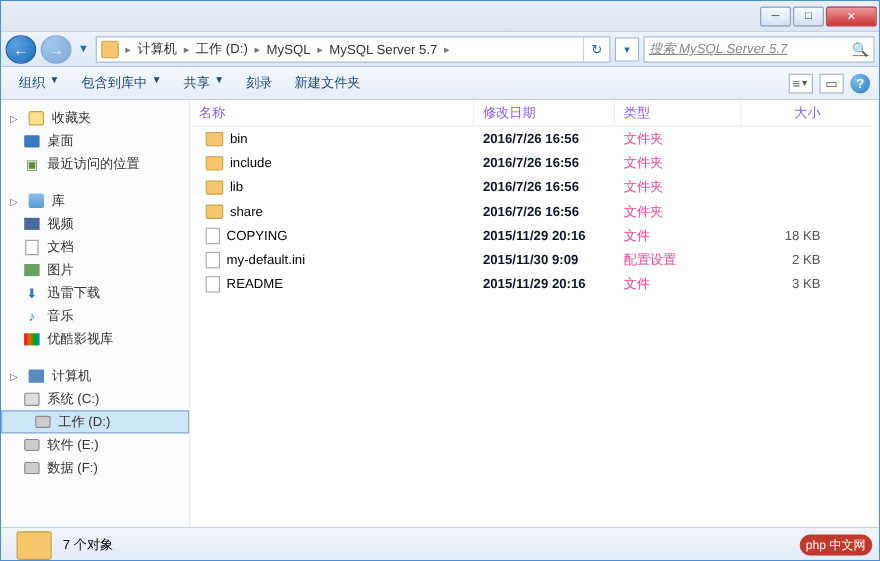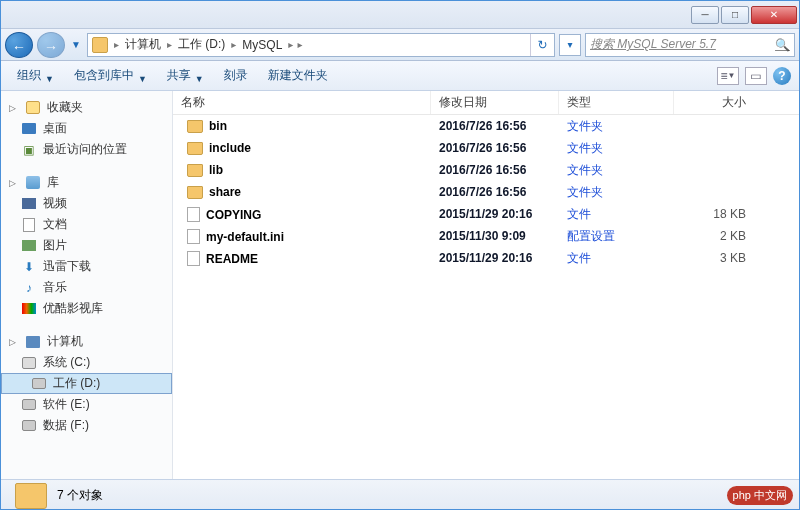--- a/index.html
+++ b/index.html
@@ -17,21 +17,21 @@
   .crumbbar { flex:1; height:24px; background:#fff; border:1px solid #9db4d1; display:flex; align-items:center; padding-left:4px; }
   .crumbicon { width:16px; height:16px; background:#f5c66b; border:1px solid #c9a04a; border-radius:2px; margin-right:4px;}
   .crumbitem { padding:0 4px; color:#333; display:flex; align-items:center; height:22px; }
   .crumbsep { color:#777; font-size:10px; padding:0 2px; }
   .refresh { width:24px; height:22px; border-left:1px solid #ccd; display:flex; align-items:center; justify-content:center; color:#1e6bb8; margin-left:auto;}
   .history-btn { width:22px; height:22px; border:1px solid #9db4d1; background:#fff; display:flex; align-items:center; justify-content:center; color:#1e6bb8; font-size:10px;}
   .searchbox { width:210px; height:24px; border:1px solid #9db4d1; background:#fff; display:flex; align-items:center; padding:0 4px; color:#888; font-style:italic;text-decoration:underline;}
   .searchbox .mag { margin-left:auto; color:#1e6bb8; font-style:normal;}
   
   .toolbar { height:30px; background:linear-gradient(#f4f8fe,#e6edf7); display:flex; align-items:center; padding:0 8px; gap:4px; border-bottom:1px solid #c4d2e6;}
-  .toolbtn { padding:4px 8px; color:#1a4b7a; display:flex; align-items:flex-end; gap:4px;}
+  .toolbtn { padding:4px 8px; color:#1a4b7a; display:flex; align-items:flex-start; gap:4px;}
   .toolbtn .arr { font-size:9px;}
   .toolright { margin-left:auto; display:flex; align-items:center; gap:6px;}
   .viewicon { width:22px; height:18px; border:1px solid #aab; background:#fff; display:flex; align-items:center; justify-content:center; color:#556;}
   .helpicon { width:18px; height:18px; border-radius:50%; background:radial-gradient(circle at 30% 30%,#7bc0f0,#2a7cc0); color:#fff; display:flex; align-items:center; justify-content:center; font-weight:bold;}
   
   .mainarea { display:flex; height:388px; }
   
   .navpane { width:172px; background:#fafbfc; border-right:1px solid #e0e5ec; overflow-y:auto; padding:6px 0;}
   .navgroup { margin-bottom:12px; }
   .navhead { display:flex; align-items:center; gap:6px; padding:2px 8px; color:#333;}
@@ -47,27 +47,27 @@
   .ico-pic{ background:#6aa060; width:14px; height:11px;}
   .ico-doc{ background:#fff; border:1px solid #999; width:12px; height:14px;}
   .ico-dl{ color:#2a7cc0;}
   .ico-mus{ color:#2a7cc0;}
   .ico-yk{ background:linear-gradient(90deg,#e00,#e60,#0a0,#08c); width:14px; height:11px;}
   .ico-comp{ background:#5a8abf; width:14px; height:12px; border-radius:1px;}
   .ico-disk{ background:#ccc; border:1px solid #888; width:14px; height:11px; border-radius:2px;}
   .ico-sys{ display:inline-block; width:14px; height:12px; background:#ddd; border:1px solid #888; border-radius:2px; position:relative;}
   
   .content { flex:1; overflow:auto; background:#fff;}
-  .colheads { display:flex; height:24px; border-bottom:1px solid #e8e8e8; align-items:center; color:#404040;}
+  .colheads { display:flex; height:24px; border-bottom:1px solid #e8e8e8; align-items:center; color:#8b5cf6;}
   .ch { padding:0 8px; border-right:1px solid #eee; height:100%; display:flex; align-items:center;}
   .ch.name{width:258px;} .ch.date{width:128px;} .ch.type{width:115px;} .ch.size{width:80px; justify-content:flex-end; border-right:none;}
   .filerow { display:flex; height:22px; align-items:center;}
   .fc { padding:0 8px;}
-  .fc.name{width:258px; display:flex; align-items:flex-end; gap:6px; padding-left:14px;font-weight:bold;} 
-  .fc.date{width:128px; color:#0f172a;font-weight:bold;} .fc.type{width:115px; color:#1d4ed8;} .fc.size{width:80px; text-align:right; color:#555;}
+  .fc.name{width:258px; display:flex; align-items:center; gap:6px; padding-left:14px;} 
+  .fc.date{width:128px; color:#0f172a;font-weight:bold;} .fc.type{width:115px; color:#ec4899;} .fc.size{width:80px; text-align:right; color:#555;}
   .fico-folder{ width:16px; height:13px; background:#f5c66b; border:1px solid #c9a04a; border-radius:1px 1px 2px 2px;}
   .fico-file{ width:13px; height:15px; background:#fff; border:1px solid #aaa;}
   
   .statusbar { height:32px; background:linear-gradient(#f0f4fa,#e4ebf5); border-top:1px solid #c4d2e6; display:flex; align-items:center; padding:0 14px; gap:10px;}
   .bigfolder { width:32px; height:26px; background:#f5c66b; border:1px solid #c9a04a; border-radius:2px 2px 3px 3px;}
   .watermark { position:absolute; right:6px; bottom:4px; padding:2px 6px; background:#c0392b; color:#fff; border-radius:10px; font-size:11px;}
 </style>
 </head>
 <body>
 
@@ -85,20 +85,21 @@
   <span class="dropdown-arrow">▼</span>
   <div class="crumbbar">
     <span class="crumbicon"></span>
     <span class="crumbsep">▸</span>
     <span class="crumbitem">计算机</span>
     <span class="crumbsep">▸</span>
     <span class="crumbitem">工作 (D:)</span>
     <span class="crumbsep">▸</span>
     <span class="crumbitem">MySQL</span>
     <span class="crumbsep">▸</span>
+    <span class="crumbitem">MySQL Server 5.7</span>
     <span class="crumbsep">▸</span>
     <span class="refresh">↻</span>
   </div>
   <div class="history-btn">▾</div>
   <div class="searchbox">
     <span>搜索 MySQL Server 5.7</span>
     <span class="mag">🔍</span>
   </div>
 </div>
 

